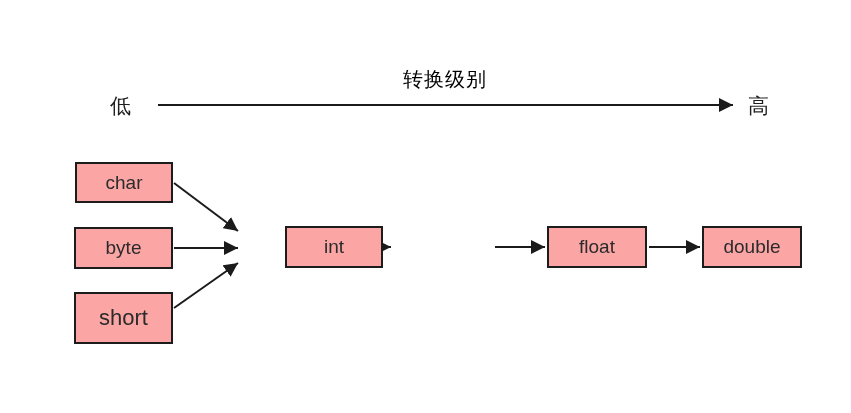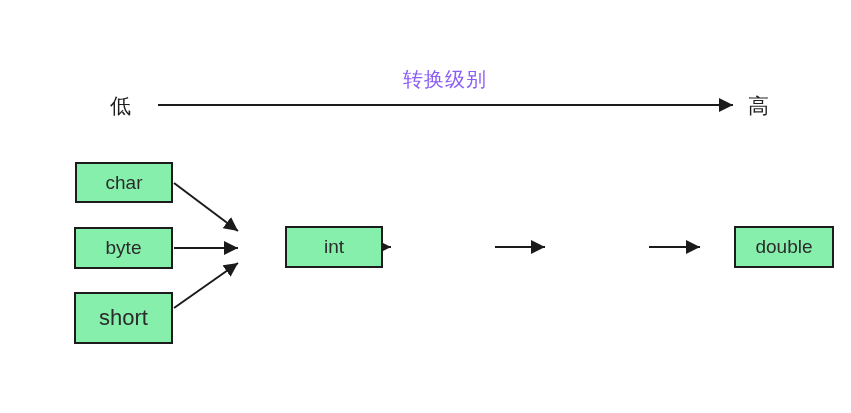--- a/index.html
+++ b/index.html
@@ -24,48 +24,48 @@
     pointer-events: none;
   }
   .axis-title {
     position: absolute;
     left: 300px;
     top: 66px;
     width: 290px;
     text-align: center;
     font-size: 20px;
     letter-spacing: 1px;
-    color: #8b5cf6;
+    color: #000000;
   }
   .axis-label {
     position: absolute;
     font-size: 21px;
     color: #1f1f1f;
     line-height: 24px;
   }
   .axis-label.low  { left: 110px; top: 94px; }
   .axis-label.high { left: 748px; top: 94px; }
   .node {
     position: absolute;
     box-sizing: border-box;
-    background: #86efac;
+    background: #fca5a5;
     border: 2px solid #1c1c1c;
     display: flex;
     align-items: center;
     justify-content: center;
     font-size: 19px;
     color: #2b2b2b;
   }
   .node.char   { left: 75px;  top: 162px; width: 98px;  height: 41px; }
   .node.byte   { left: 74px;  top: 227px; width: 99px;  height: 42px; }
   .node.short  { left: 74px;  top: 292px; width: 99px;  height: 52px; font-size: 22px; }
   .node.int    { left: 241px; top: 226px; width: 98px;  height: 42px; margin-left: 44px; }
   .node.long   { left: 393px; top: 226px; width: 100px; height: 42px; }
   .node.float  { left: 547px; top: 226px; width: 100px; height: 42px; }
-  .node.double { left: 702px; top: 226px; width: 100px; height: 42px; margin-left: 32px; }
+  .node.double { left: 702px; top: 226px; width: 100px; height: 42px; }
 </style>
 </head>
 <body>
 
 <div class="stage">
 
   <div class="axis-title">转换级别</div>
 
   <div class="axis-label low">低</div>
 
@@ -88,16 +88,17 @@
 
   <div class="node char">char</div>
 
   <div class="node byte">byte</div>
 
   <div class="node short">short</div>
 
   <div class="node int">int</div>
 
 
+  <div class="node float">float</div>
 
   <div class="node double">double</div>
 
 </div>
 
 </body></html>

